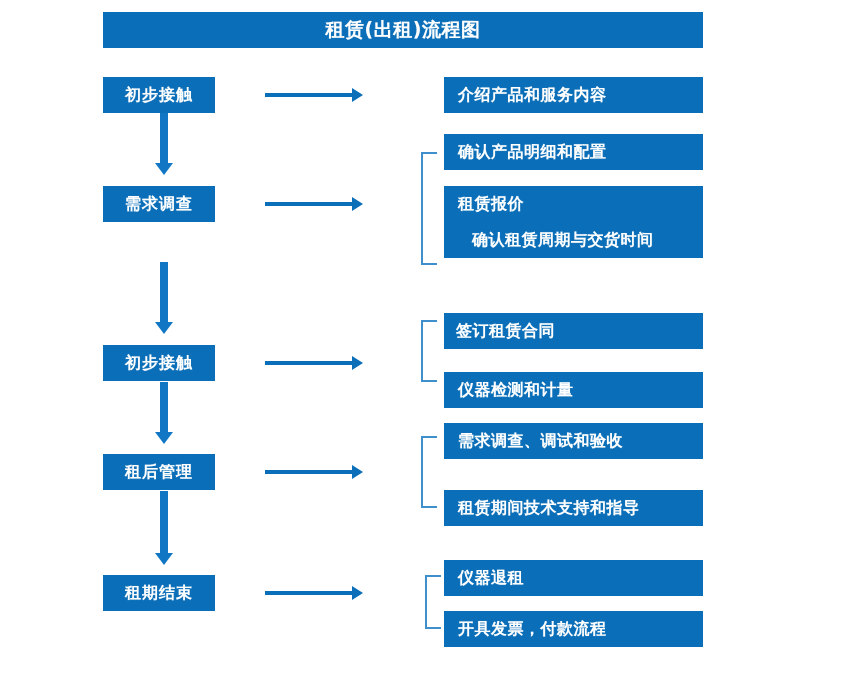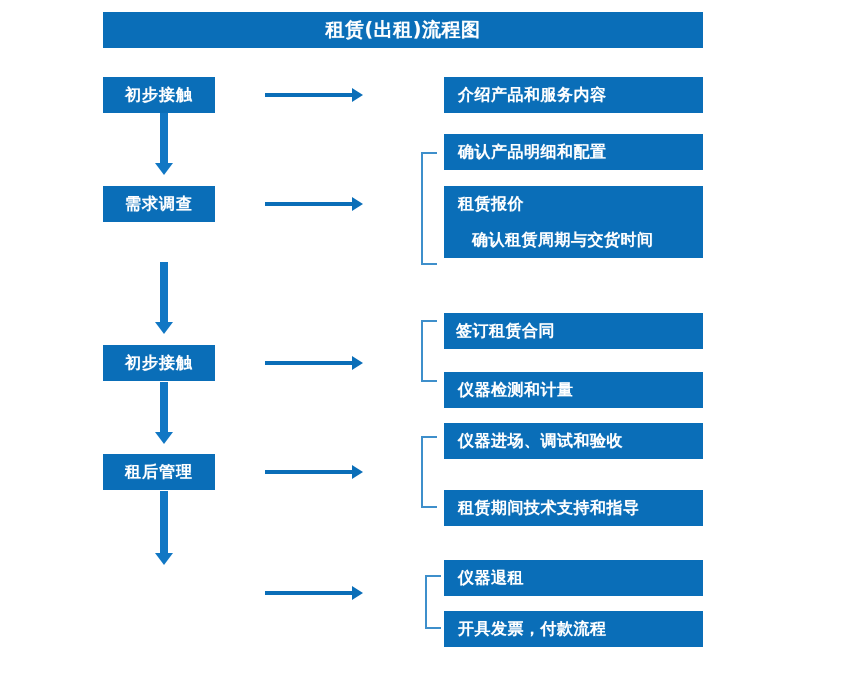--- a/index.html
+++ b/index.html
@@ -120,28 +120,29 @@
 <body>
 
 <div id="flow-canvas">
 
   <div class="title-bar">租赁(出租)流程图</div>
 
   <div class="node stage-node" style="top:77px;">初步接触</div>
   <div class="node stage-node" style="top:186px;">需求调查</div>
   <div class="node stage-node" style="top:345px;">初步接触</div>
   <div class="node stage-node" style="top:454px;font-family:Liberation Mono, monospace;">租后管理</div>
+  <div class="node stage-node" style="top:575px;">租期结束</div>
 
   <div class="node detail-node" style="top:77px;">介绍产品和服务内容</div>
   <div class="node detail-node" style="top:134px;">确认产品明细和配置</div>
   <div class="node detail-node" style="top:186px;">租赁报价</div>
   <div class="node detail-node" style="top:222px;padding-left:28px;">确认租赁周期与交货时间</div>
   <div class="node detail-node" style="top:313px;padding-left:12px;">签订租赁合同</div>
   <div class="node detail-node" style="top:363px;margin-top:9px;">仪器检测和计量</div>
-  <div class="node detail-node" style="top:423px;">仪器进场、调试和验收</div>
+  <div class="node detail-node" style="top:423px;">需求调查、调试和验收</div>
   <div class="node detail-node" style="top:490px;">租赁期间技术支持和指导</div>
   <div class="node detail-node" style="top:560px;">仪器退租</div>
   <div class="node detail-node" style="top:611px;font-family:Liberation Mono, monospace;">开具发票，付款流程</div>
 
   <div class="h-arrow" style="left:265px; top:88px; width:98px;">
     <div class="shaft" style="width:88px;"></div>
     <div class="head" style="left:87px;"></div>
   </div>
   <div class="h-arrow" style="left:265px; top:197px; width:98px;">
     <div class="shaft" style="width:88px;"></div>

